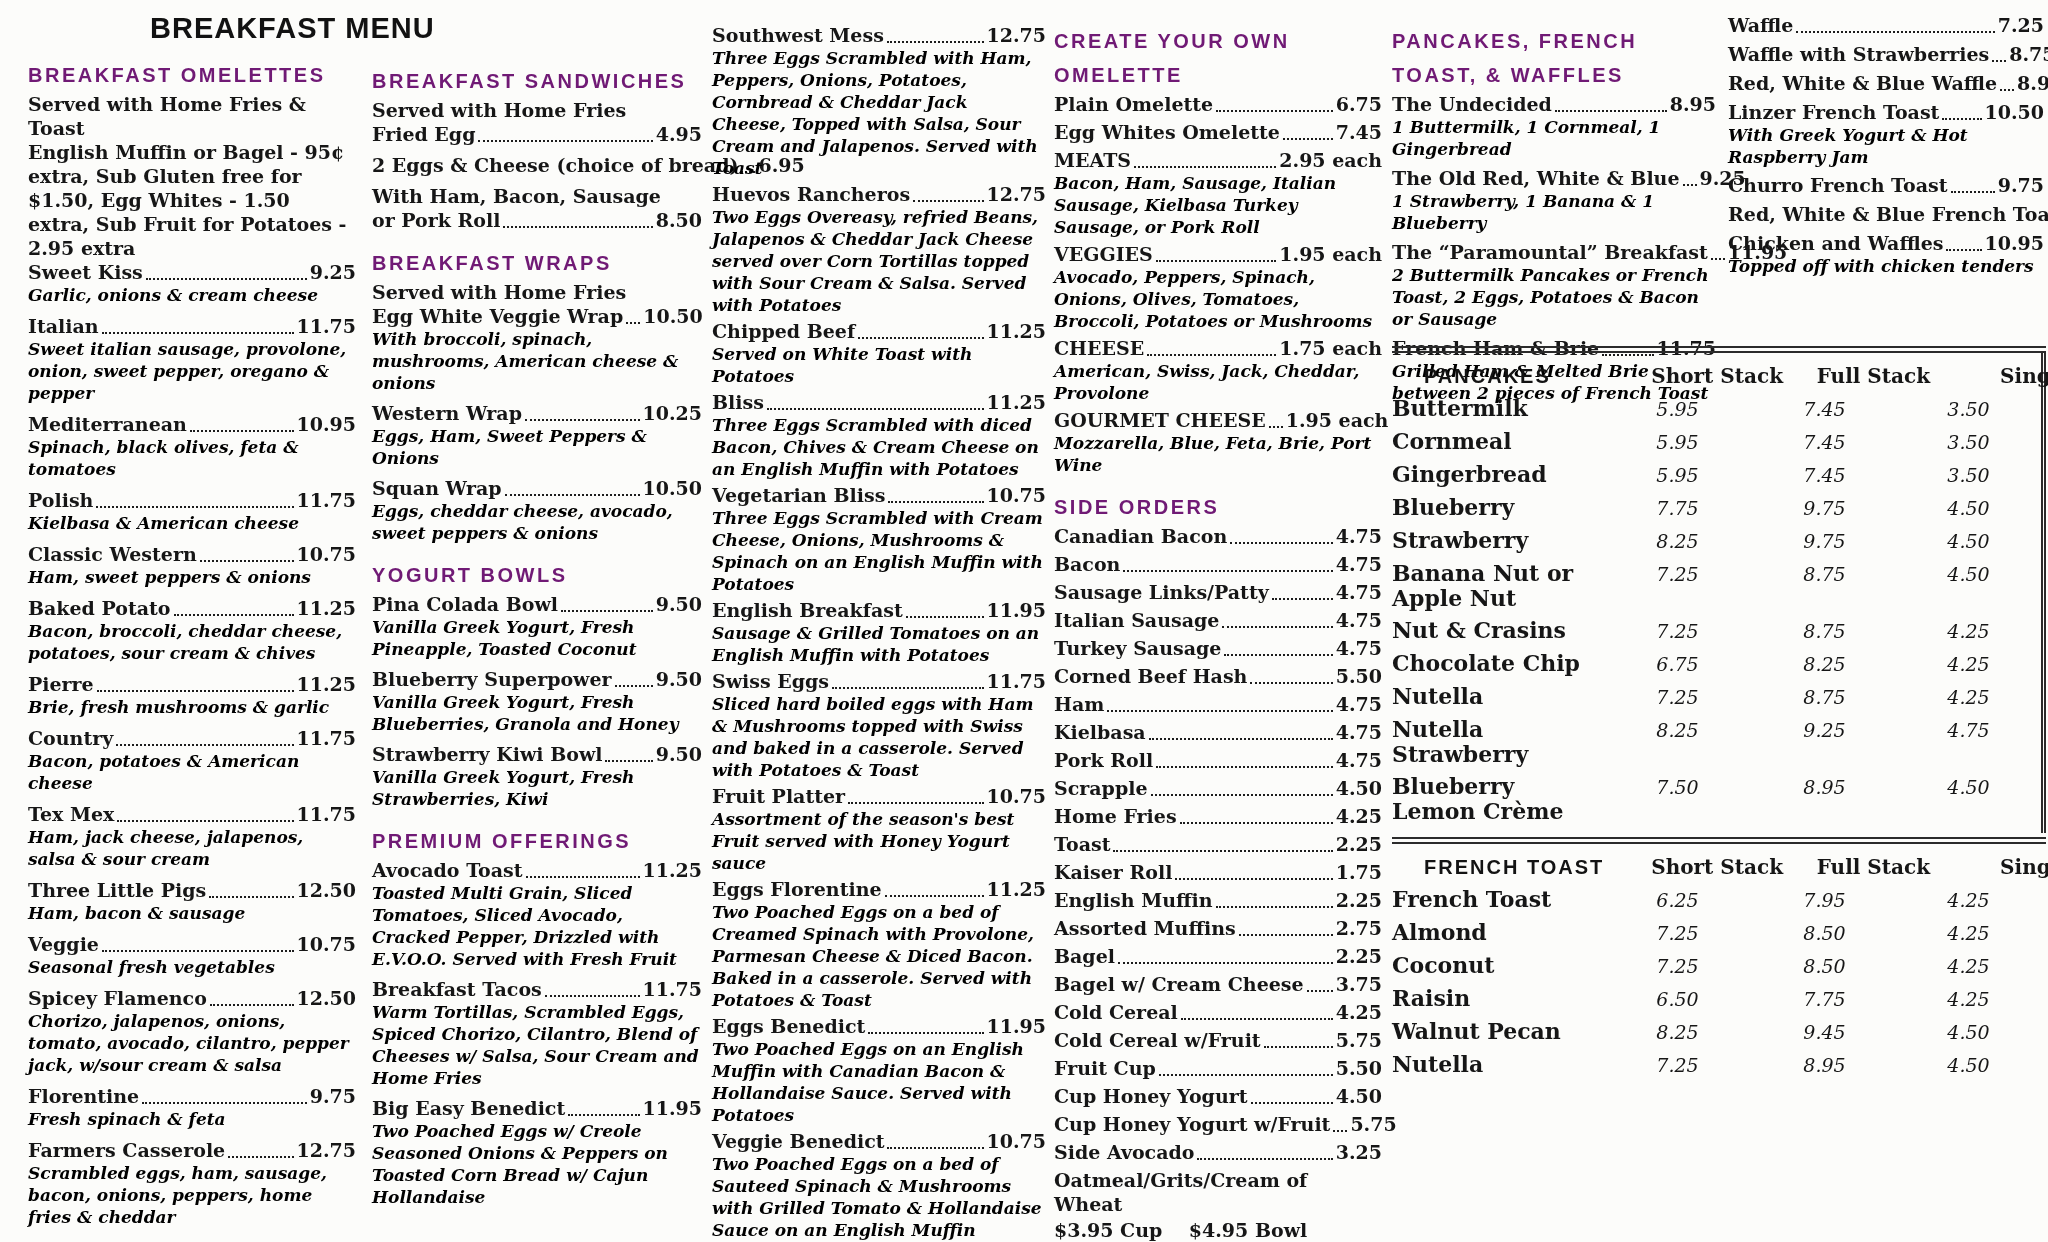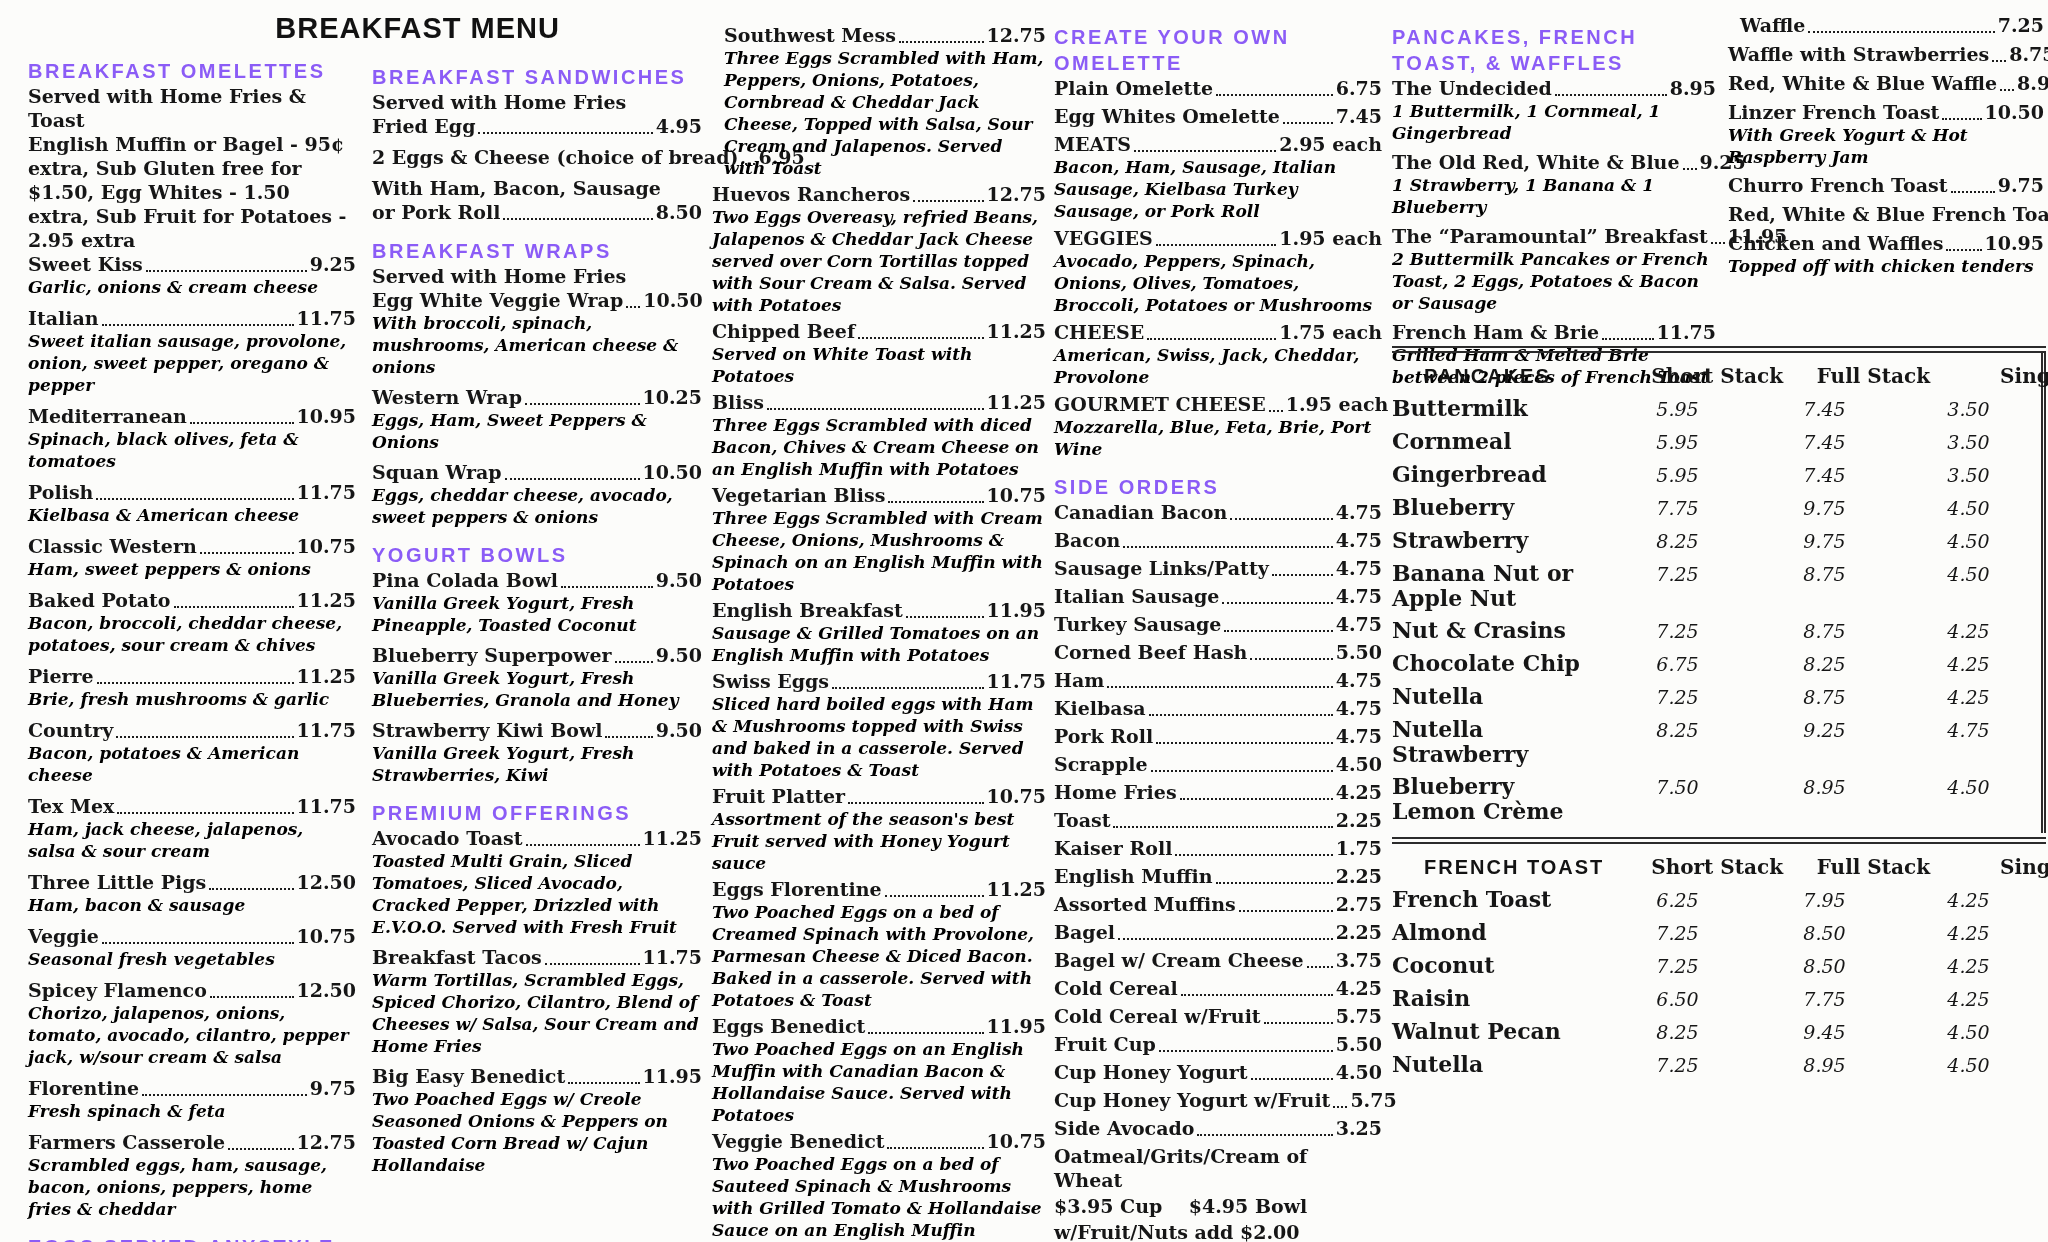--- a/index.html
+++ b/index.html
@@ -1,40 +1,40 @@
 <!DOCTYPE html>
 <html><head>
 <meta charset="utf-8">
 <style>
   html,body{margin:0;padding:0;background:#e8e8e6;}
   .page{position:relative;width:2048px;height:1242px;background:#fcfcfa;color:#161616;
         font-family:"DejaVu Serif","Liberation Serif",serif;overflow:hidden;}
-  .title{position:absolute;left:150px;top:12px;width:410px;text-align:right;margin:0;
+  .title{position:absolute;left:150px;top:12px;width:410px;text-align:left;margin:0;
          font-family:"Liberation Sans","DejaVu Sans",sans-serif;font-weight:bold;
          font-size:29px;letter-spacing:1px;color:#121212;}
   .col{position:absolute;}
   #col1{left:28px;top:58px;width:328px;}
   #col2{left:372px;top:64px;width:330px;}
   #col3{left:712px;top:20px;width:334px;}
   #col4{left:1054px;top:24px;width:328px;}
   #col5{left:1392px;top:24px;width:324px;}
   #col6{left:1728px;top:10px;width:316px;}
   .section{margin-top:14px;}
   .section.first{margin-top:0;}
   .heading{font-family:"Liberation Sans","DejaVu Sans",sans-serif;font-weight:bold;
-           font-size:20px;line-height:26px;letter-spacing:2.5px;color:#8b5cf6;}
+           font-size:20px;line-height:34px;letter-spacing:2.5px;color:#701a75;}
   .note{font-weight:bold;font-size:19px;line-height:24px;white-space:pre-wrap;}
   .menu-item{margin-bottom:5px;}
   #col1 .menu-item{margin-bottom:8px;}
   #col2 .menu-item{margin-bottom:7px;}
   #col3 .menu-item{margin-bottom:3px;}
   #col4 .menu-item{margin-bottom:4px;}
   #col5 .menu-item{margin-bottom:6px;}
   #col6 .menu-item{margin-bottom:5px;}
-  .section .menu-item:first-of-type{margin-top:3px;margin-left:12px;}
+  .section .menu-item:first-of-type{margin-top:3px;}
   .line{display:flex;align-items:flex-end;}
   .iname{font-weight:bold;font-size:19px;line-height:24px;white-space:nowrap;}
   .iname.pre{display:block;white-space:normal;}
   .dots{flex:1;min-width:14px;border-bottom:2.5px dotted #1c1c1c;margin:0 3px 4px 3px;}
   .iprice{font-weight:bold;font-size:19px;line-height:24px;white-space:nowrap;}
   .desc{font-style:italic;font-weight:bold;font-size:17px;line-height:22px;color:#000000;}
   .footer-line{margin-top:2px;}
   
   #tables{position:absolute;left:1392px;top:346px;width:654px;}
   .dbl{border-top:2px solid #2b2b2b;border-bottom:2px solid #2b2b2b;height:3px;}

